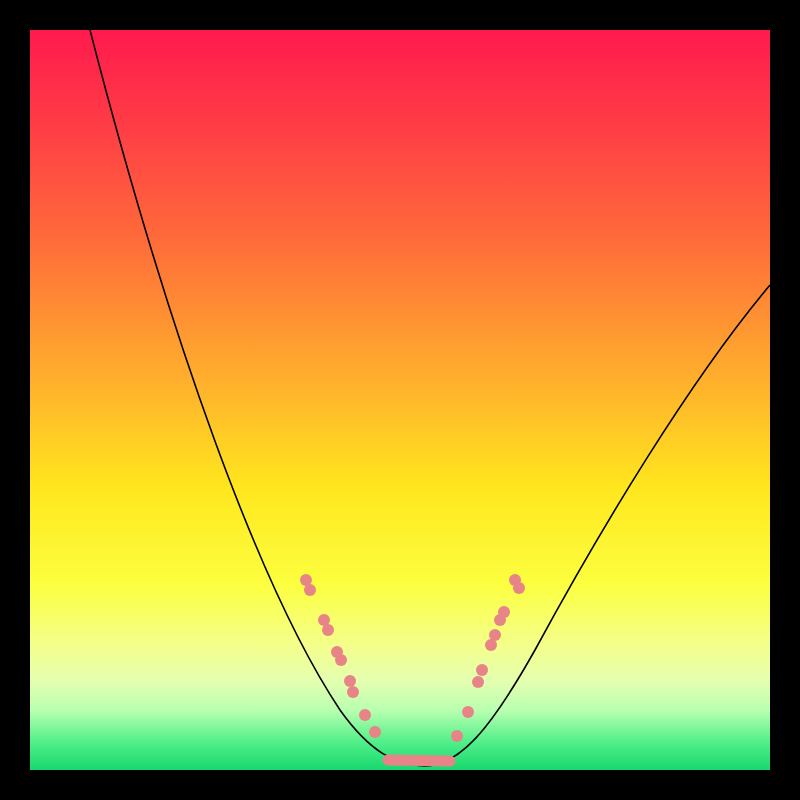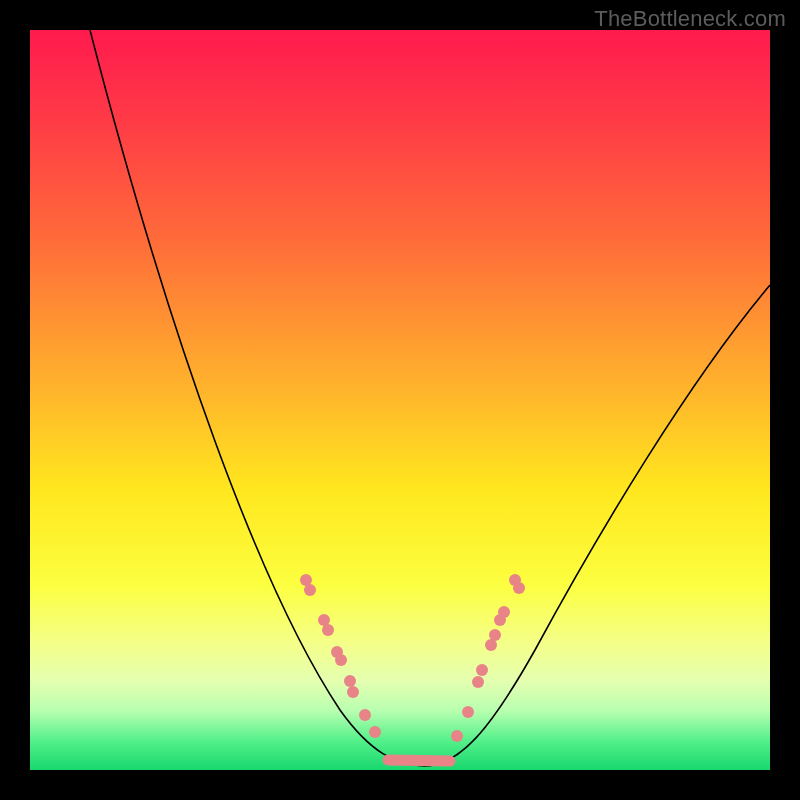--- a/index.html
+++ b/index.html
@@ -65,21 +65,20 @@
   .seg {
     stroke: #e88487;
     stroke-width: 11;
     stroke-linecap: round;
   }
 </style>
 </head>
 <body>
 
 <div class="frame">
-  <div class="watermark">TheBottleneck.com</div>
 
   <div class="plot">
     <svg class="curve" viewBox="0 0 740 740">
       <path d="M 60 0 C 140 310, 230 560, 310 680 C 340 722, 365 735, 395 736"></path>
       <path d="M 395 736 C 430 735, 460 700, 505 620 C 570 500, 660 350, 740 255"></path>
 
       <line class="seg" x1="358" y1="730" x2="420" y2="731"></line>
 
       <circle class="dot" r="6" cx="276" cy="550"></circle>
       <circle class="dot" r="6" cx="280" cy="560"></circle>

